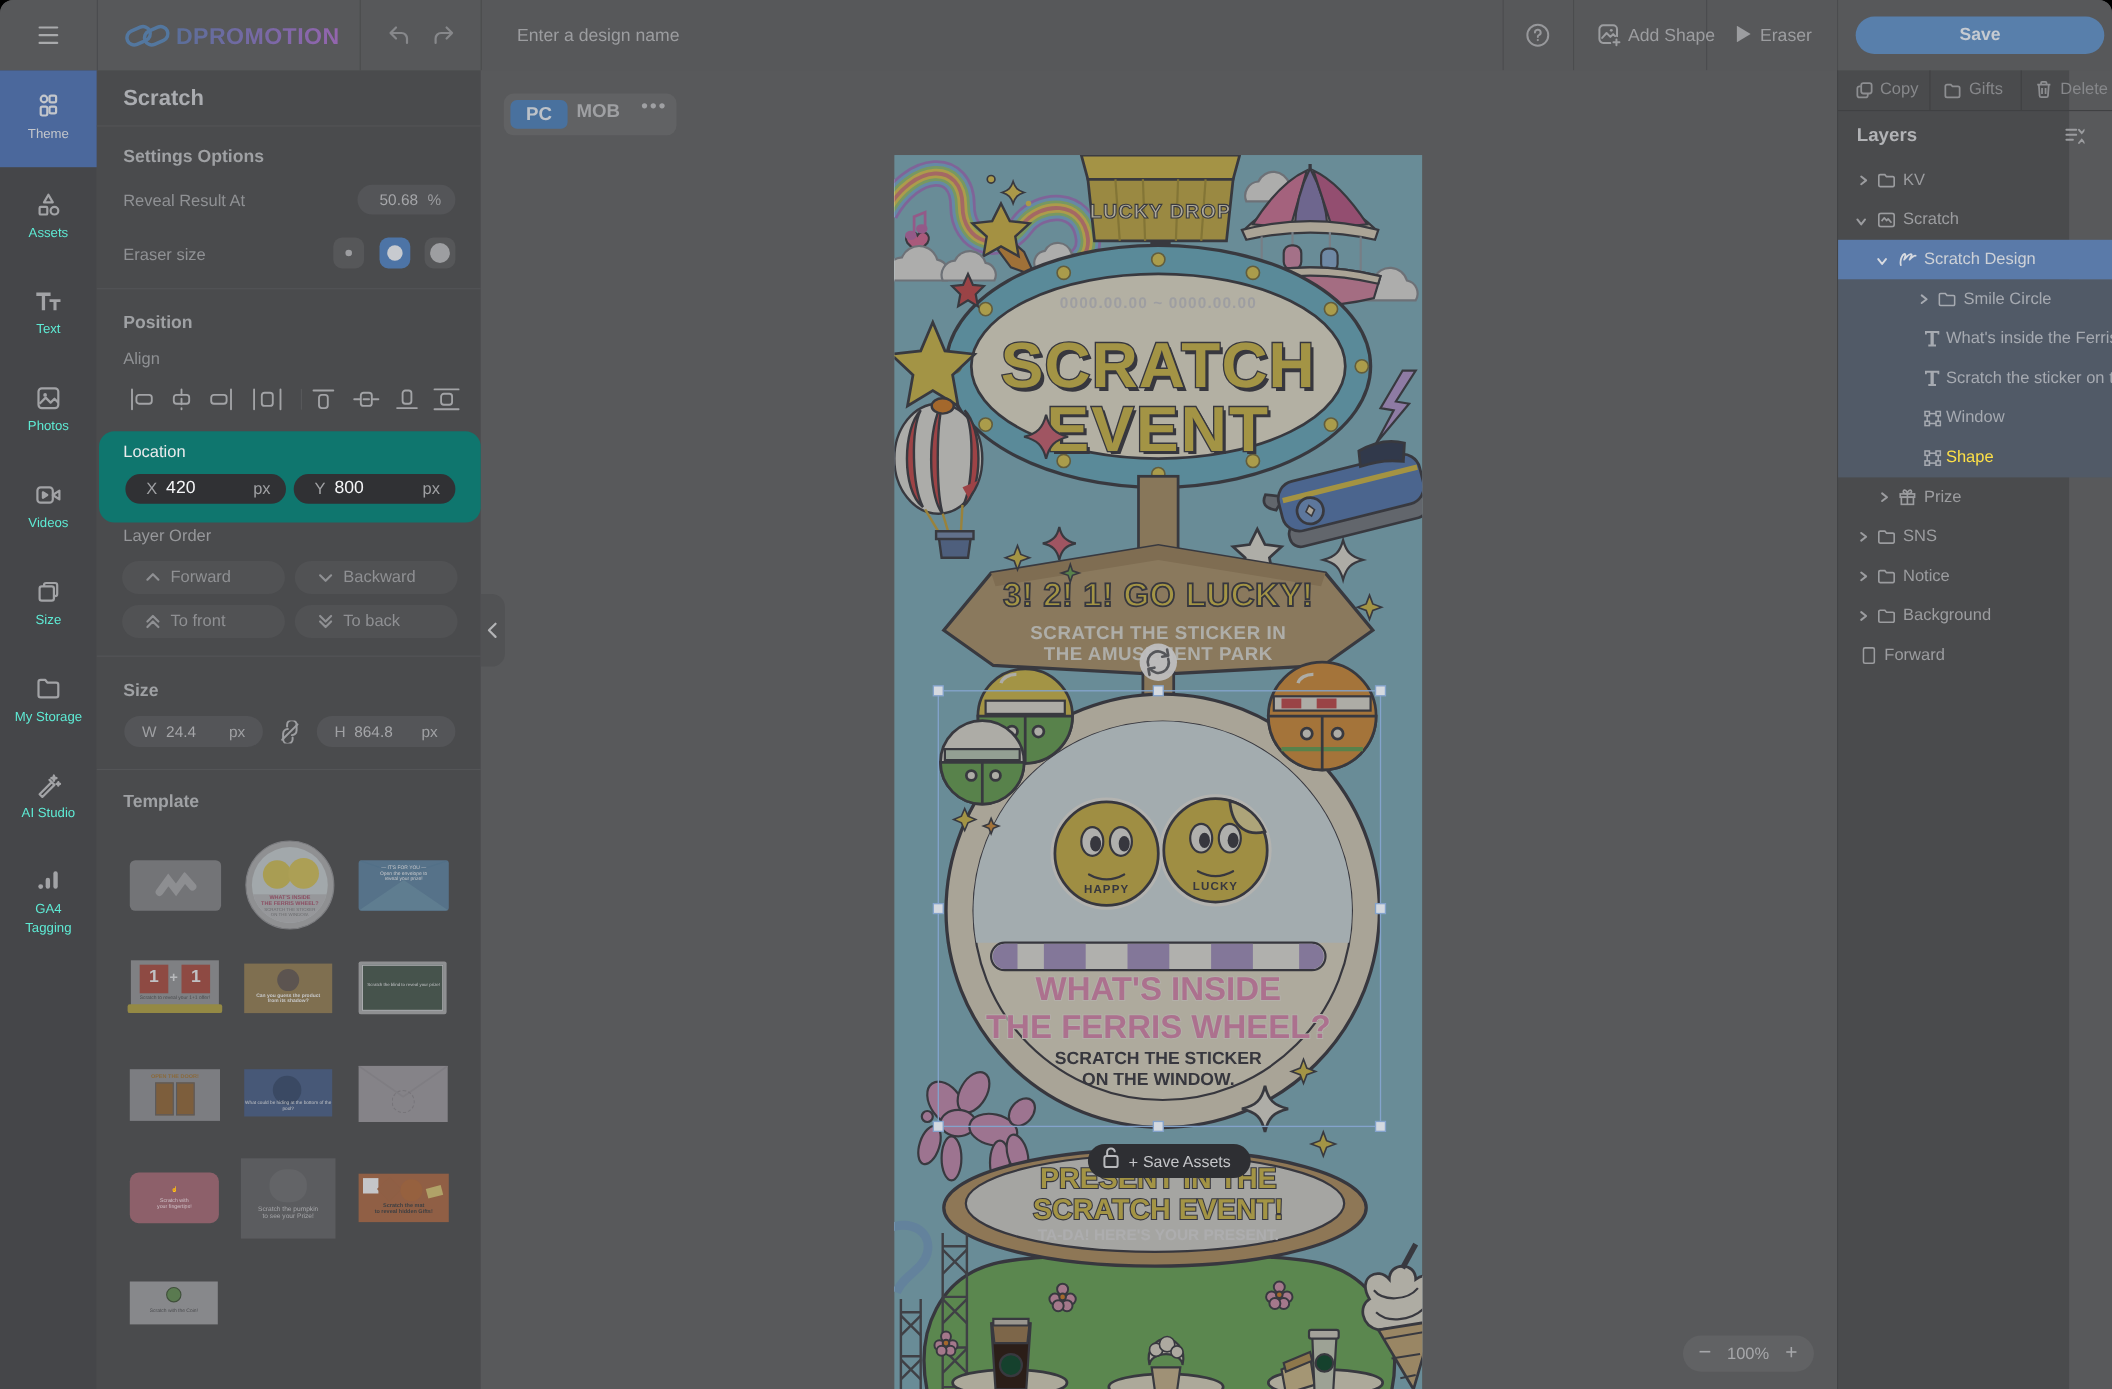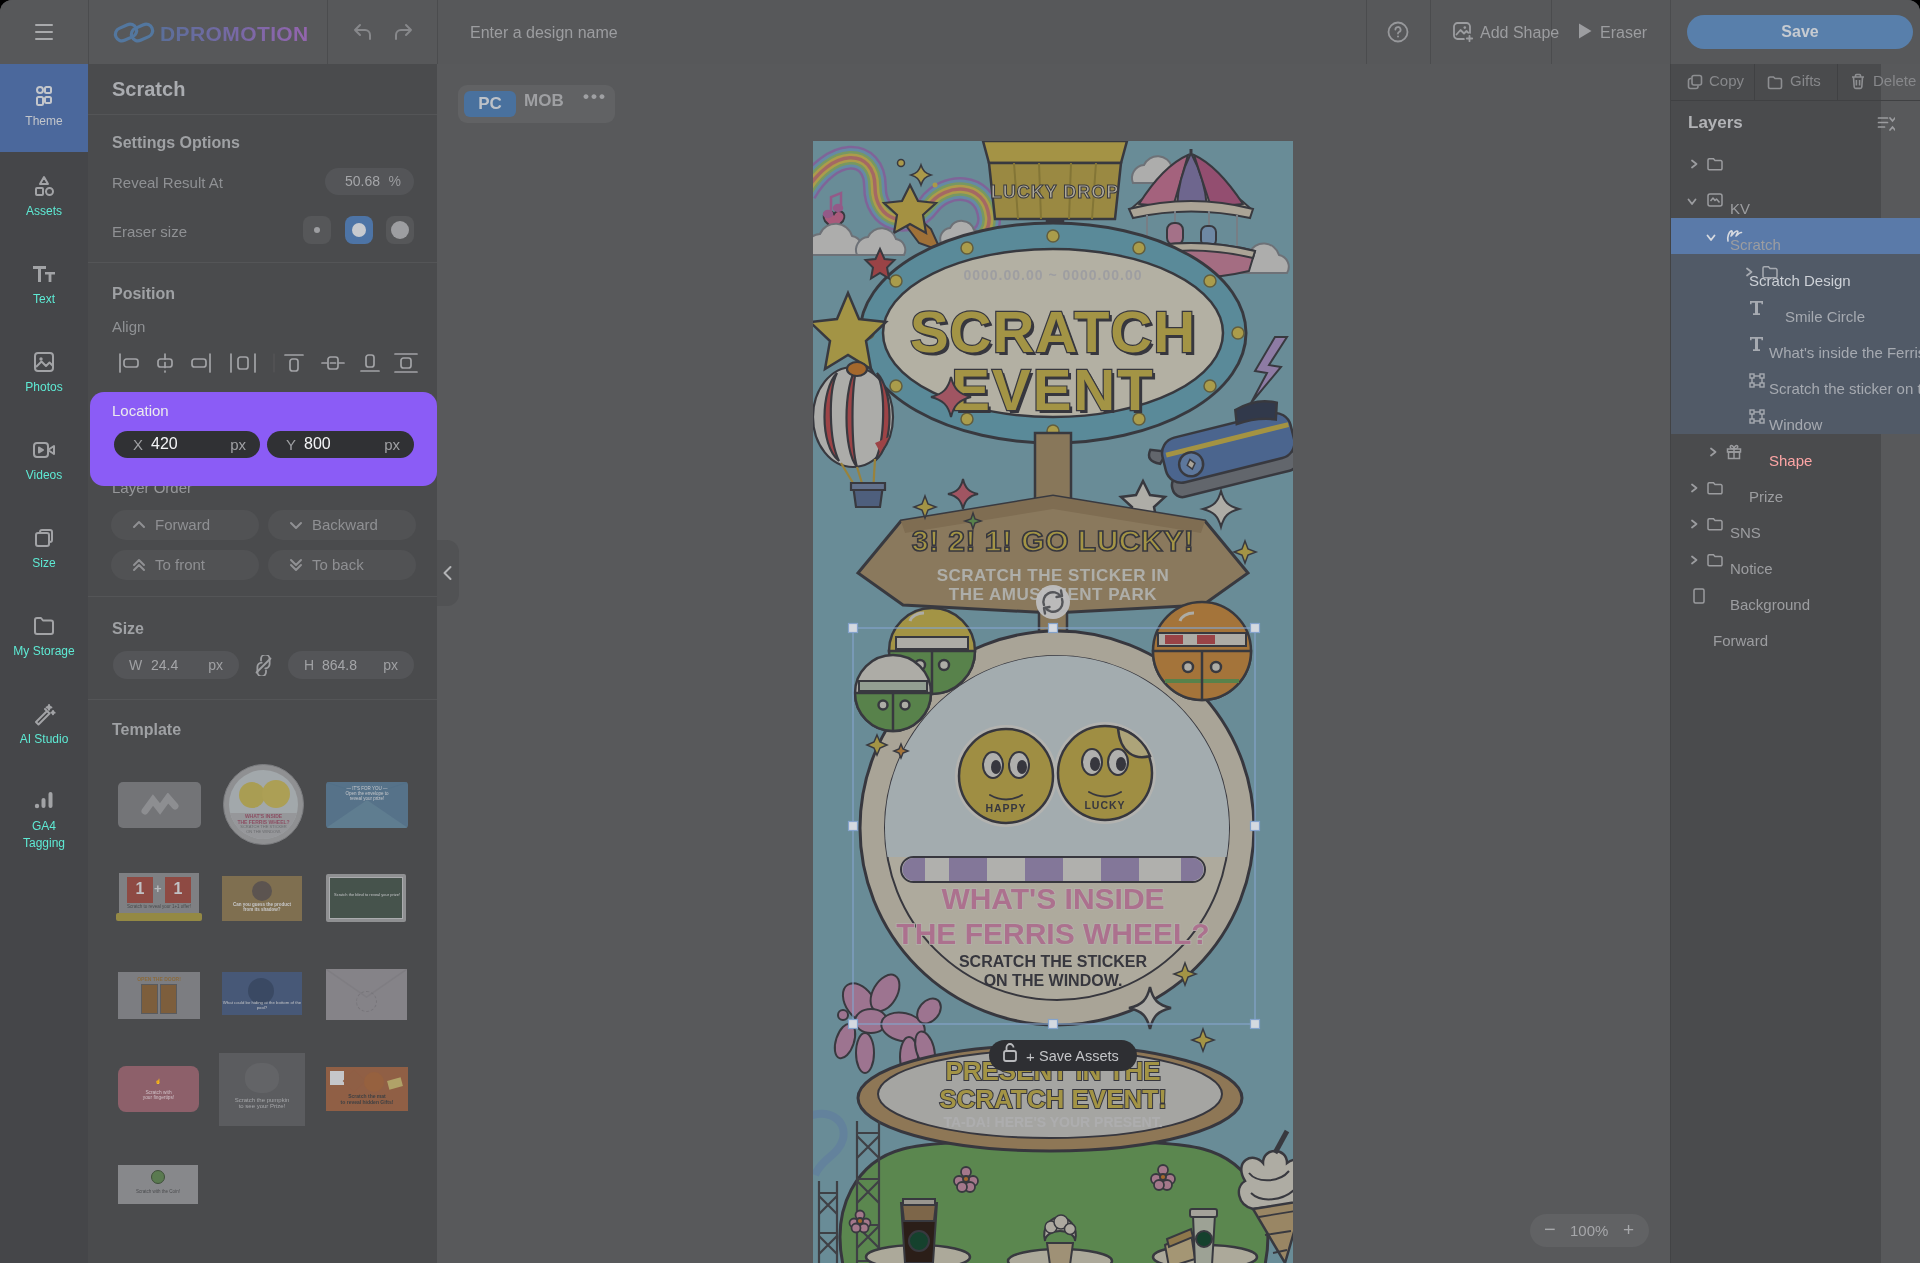--- a/index.html
+++ b/index.html
@@ -31,36 +31,36 @@
   .pdiv { position:absolute; left:0; width:349px; height:1px; background:#545557; }
   .ptitle { position:absolute; left:24px; font-size:20px; font-weight:bold; color:#aaacb0; }
   .phead { position:absolute; left:24px; font-size:16px; font-weight:bold; color:#9fa1a4; }
   .plabel { position:absolute; left:24px; font-size:15px; color:#8f9194; }
   .pill { position:absolute; background:#545558; border-radius:14px; color:#9fa0a3; font-size:14px; }
   .lobtn { position:absolute; height:30px; border-radius:15px; background:#515254; color:#8f9093; font-size:15px; }
   .lobtn span { position:absolute; left:44px; top:6px; }
   .lobtn svg { position:absolute; left:20px; top:7px; }
 
   
-  #locpanel { position:absolute; left:90px; top:392px; width:347px; height:94px; background:#8b5cf6; border-radius:14px; z-index:30; }
+  #locpanel { position:absolute; left:90px; top:392px; width:347px; height:83px; background:#0f766e; border-radius:14px; z-index:30; }
   .locpill { position:absolute; top:39px; height:27px; background:#303134; border-radius:14px; color:#fff; font-size:15px; }
 
   
   #canvasarea { position:absolute; left:437px; top:64px; width:1233px; height:1199px; background:#58595b; }
   #pcmob { position:absolute; left:21px; top:21px; width:157px; height:38px; background:#616264; border-radius:9px; }
   #pcpill { position:absolute; left:6px; top:6px; width:52px; height:26px; background:#49719e; border-radius:6px;
      color:#bdc2c8; font-size:17px; font-weight:bold; text-align:center; line-height:26px; }
   #zoompill { position:absolute; left:1093px; top:1150px; width:119px; height:33px; background:#616264; border-radius:17px; }
 
   
   #rpanel { position:absolute; left:1670px; top:64px; width:211px; height:1199px; background:#4a4b4d; border-left:1px solid #424345; }
   .rtop { position:absolute; top:0; height:36px; color:#87888b; font-size:15px; }
   .rsep { position:absolute; top:0; width:1px; height:36px; background:#404143; }
   .trow { position:absolute; left:0; width:250px; height:36px; font-size:15px; color:#9c9da0; }
-  .trow .txt { position:absolute; top:9px; white-space:nowrap;margin-top:45px; }
+  .trow .txt { position:absolute; top:9px; white-space:nowrap; }
   .chev { position:absolute; top:13px; width:10px; height:10px; }
 </style>
 </head>
 <body>
 <div id="app">
 
   <div id="header">
     <div id="burger">
         <div></div>
         <div></div>
@@ -803,21 +803,21 @@
     <div class="trow" style="top:298px;color:#a6aab1">
       <svg class="abs" style="left:78px;top:11px" width="16" height="15" viewBox="0 0 16 15" fill="none" stroke="#a6aab1" stroke-width="1.4">
           <rect x="3" y="3" width="10" height="9"></rect>
           <rect x="1" y="1" width="4" height="4" fill="#515a67"></rect>
           <rect x="11" y="1" width="4" height="4" fill="#515a67"></rect>
           <rect x="1" y="10" width="4" height="4" fill="#515a67"></rect>
           <rect x="11" y="10" width="4" height="4" fill="#515a67"></rect>
         </svg>
       <span class="txt" style="left:98px">Window</span>
     </div>
-    <div class="trow" style="top:334px;color:#fca5a5">
+    <div class="trow" style="top:334px;color:#fde047">
       <svg class="abs" style="left:78px;top:11px" width="16" height="15" viewBox="0 0 16 15" fill="none" stroke="#a6aab1" stroke-width="1.4">
           <rect x="3" y="3" width="10" height="9"></rect>
           <rect x="1" y="1" width="4" height="4" fill="#515a67"></rect>
           <rect x="11" y="1" width="4" height="4" fill="#515a67"></rect>
           <rect x="1" y="10" width="4" height="4" fill="#515a67"></rect>
           <rect x="11" y="10" width="4" height="4" fill="#515a67"></rect>
         </svg>
       <span class="txt" style="left:98px">Shape</span>
     </div>
     <div class="trow" style="top:370px">

